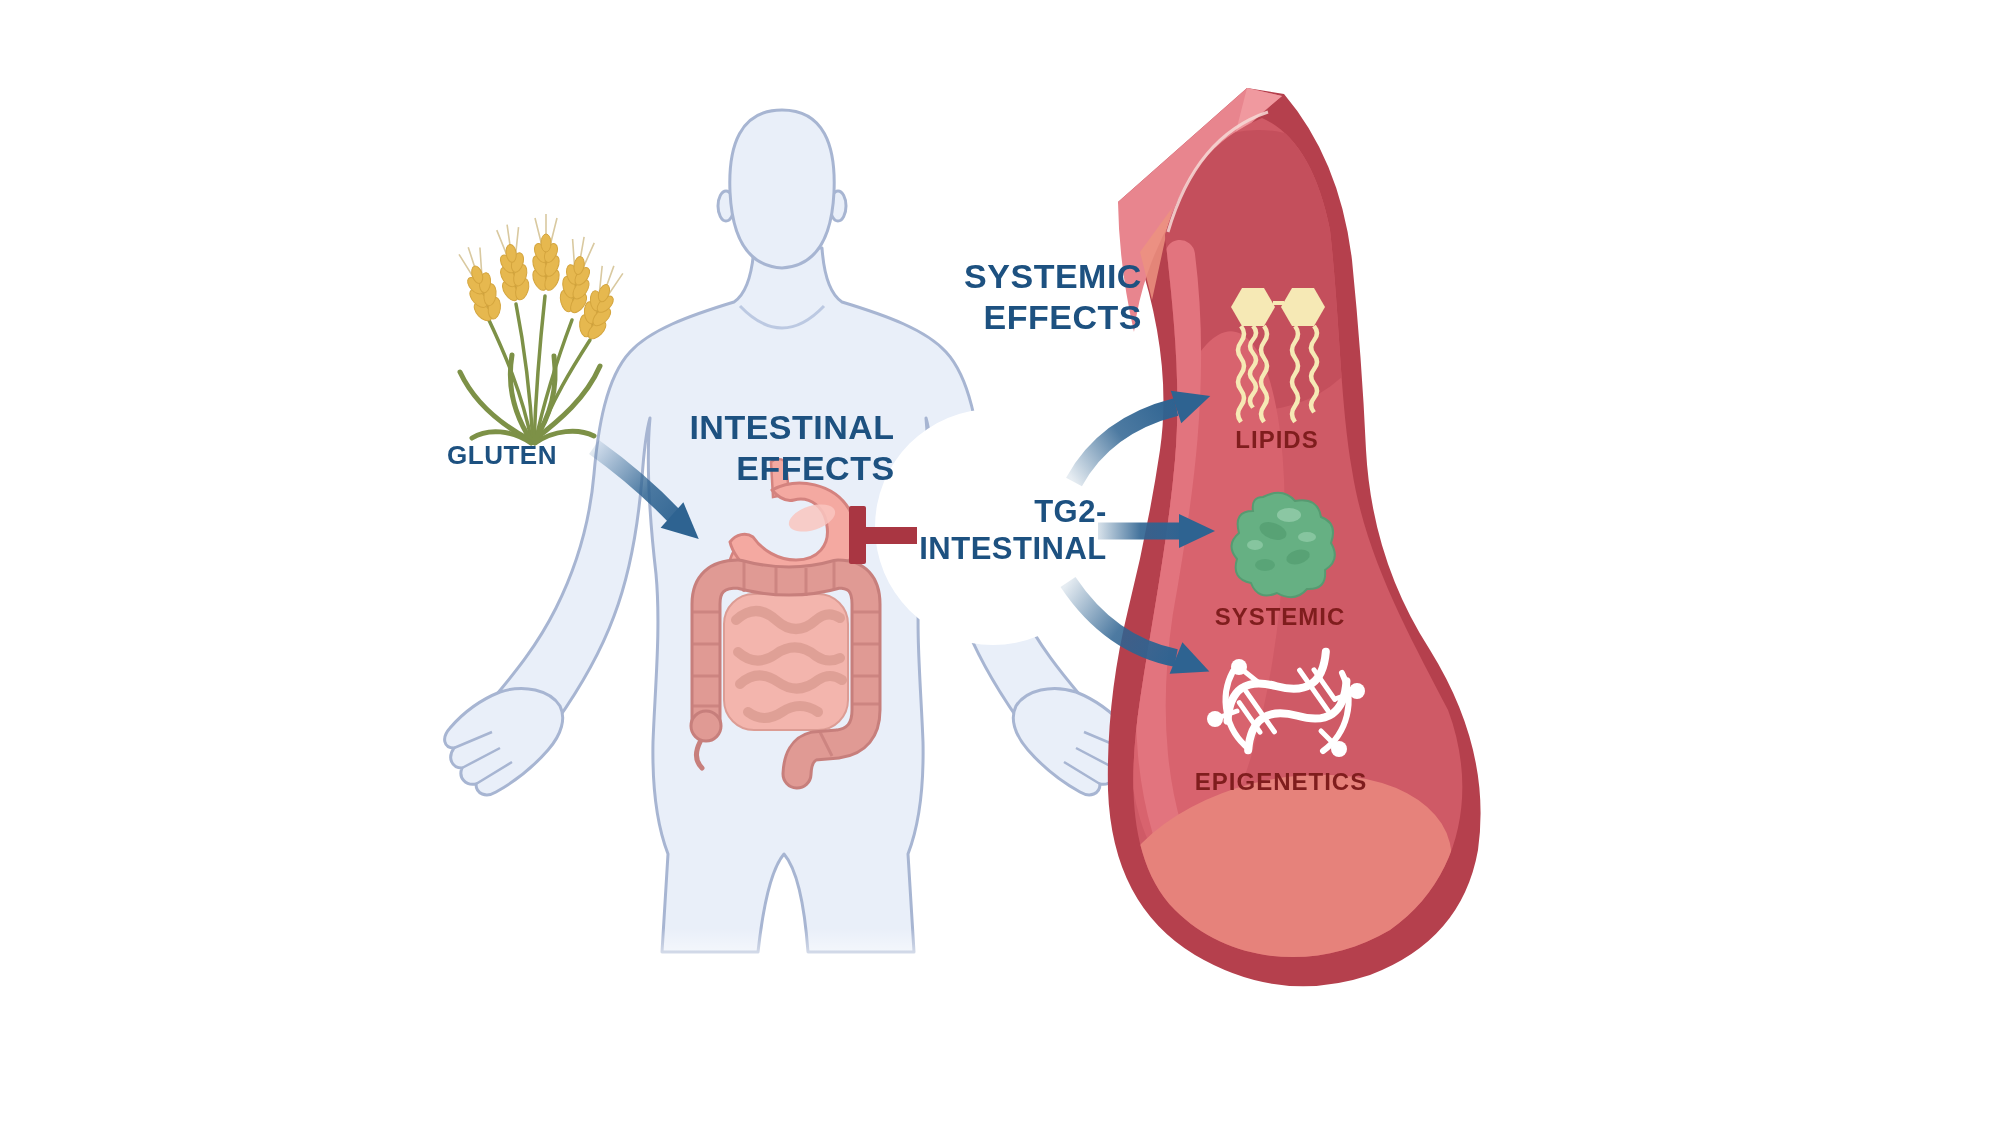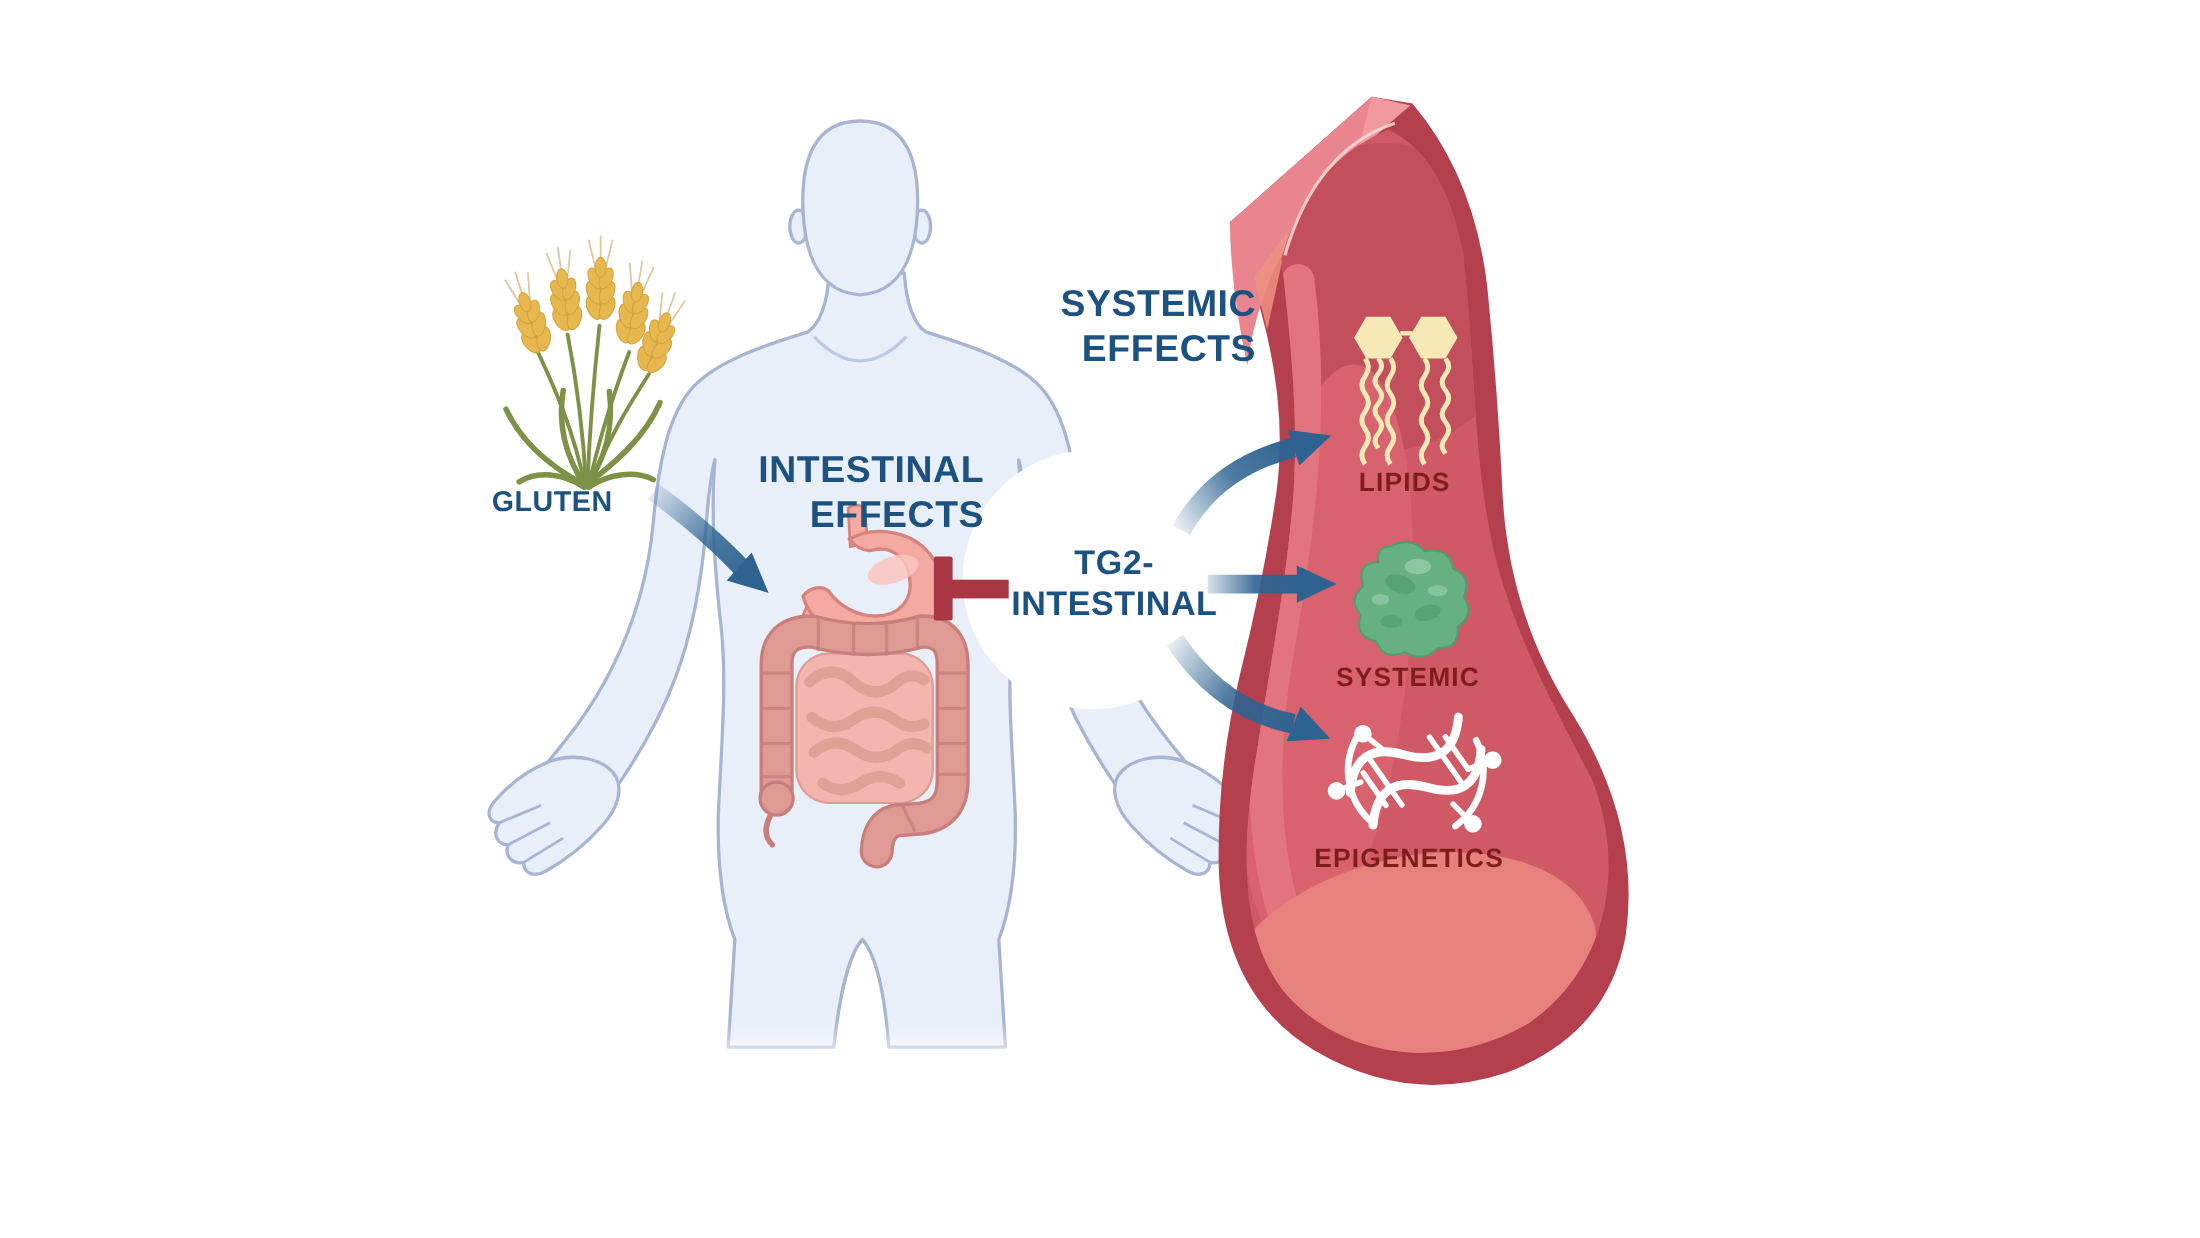--- a/index.html
+++ b/index.html
@@ -2,21 +2,21 @@
 <html><head>
 <meta charset="utf-8">
 <style>
   html,body{margin:0;padding:0;background:#ffffff;}
   .canvas{position:relative;width:2000px;height:1125px;background:#ffffff;overflow:hidden;
           font-family:"Liberation Sans",sans-serif;}
   .art{position:absolute;left:0;top:0;}
   .lbl{position:absolute;transform:translate(-50%,-50%);text-align:center;
        font-weight:bold;color:#1d5180;letter-spacing:.5px;white-space:nowrap;line-height:1.2;}
   .lbl-big{font-size:34px;text-align:right;}
-  .lbl-tg2{font-size:31px;}
+  .lbl-tg2{font-size:31px;text-align:right;}
   .lbl-gluten{font-size:26px;}
   .lbl-vessel{font-size:24px;color:#7f1d1d;letter-spacing:1px;}
 </style>
 </head>
 <body>
 
 <div class="canvas">
 
 <svg class="art" width="2000" height="1125" viewBox="0 0 2000 1125">
   <defs>

